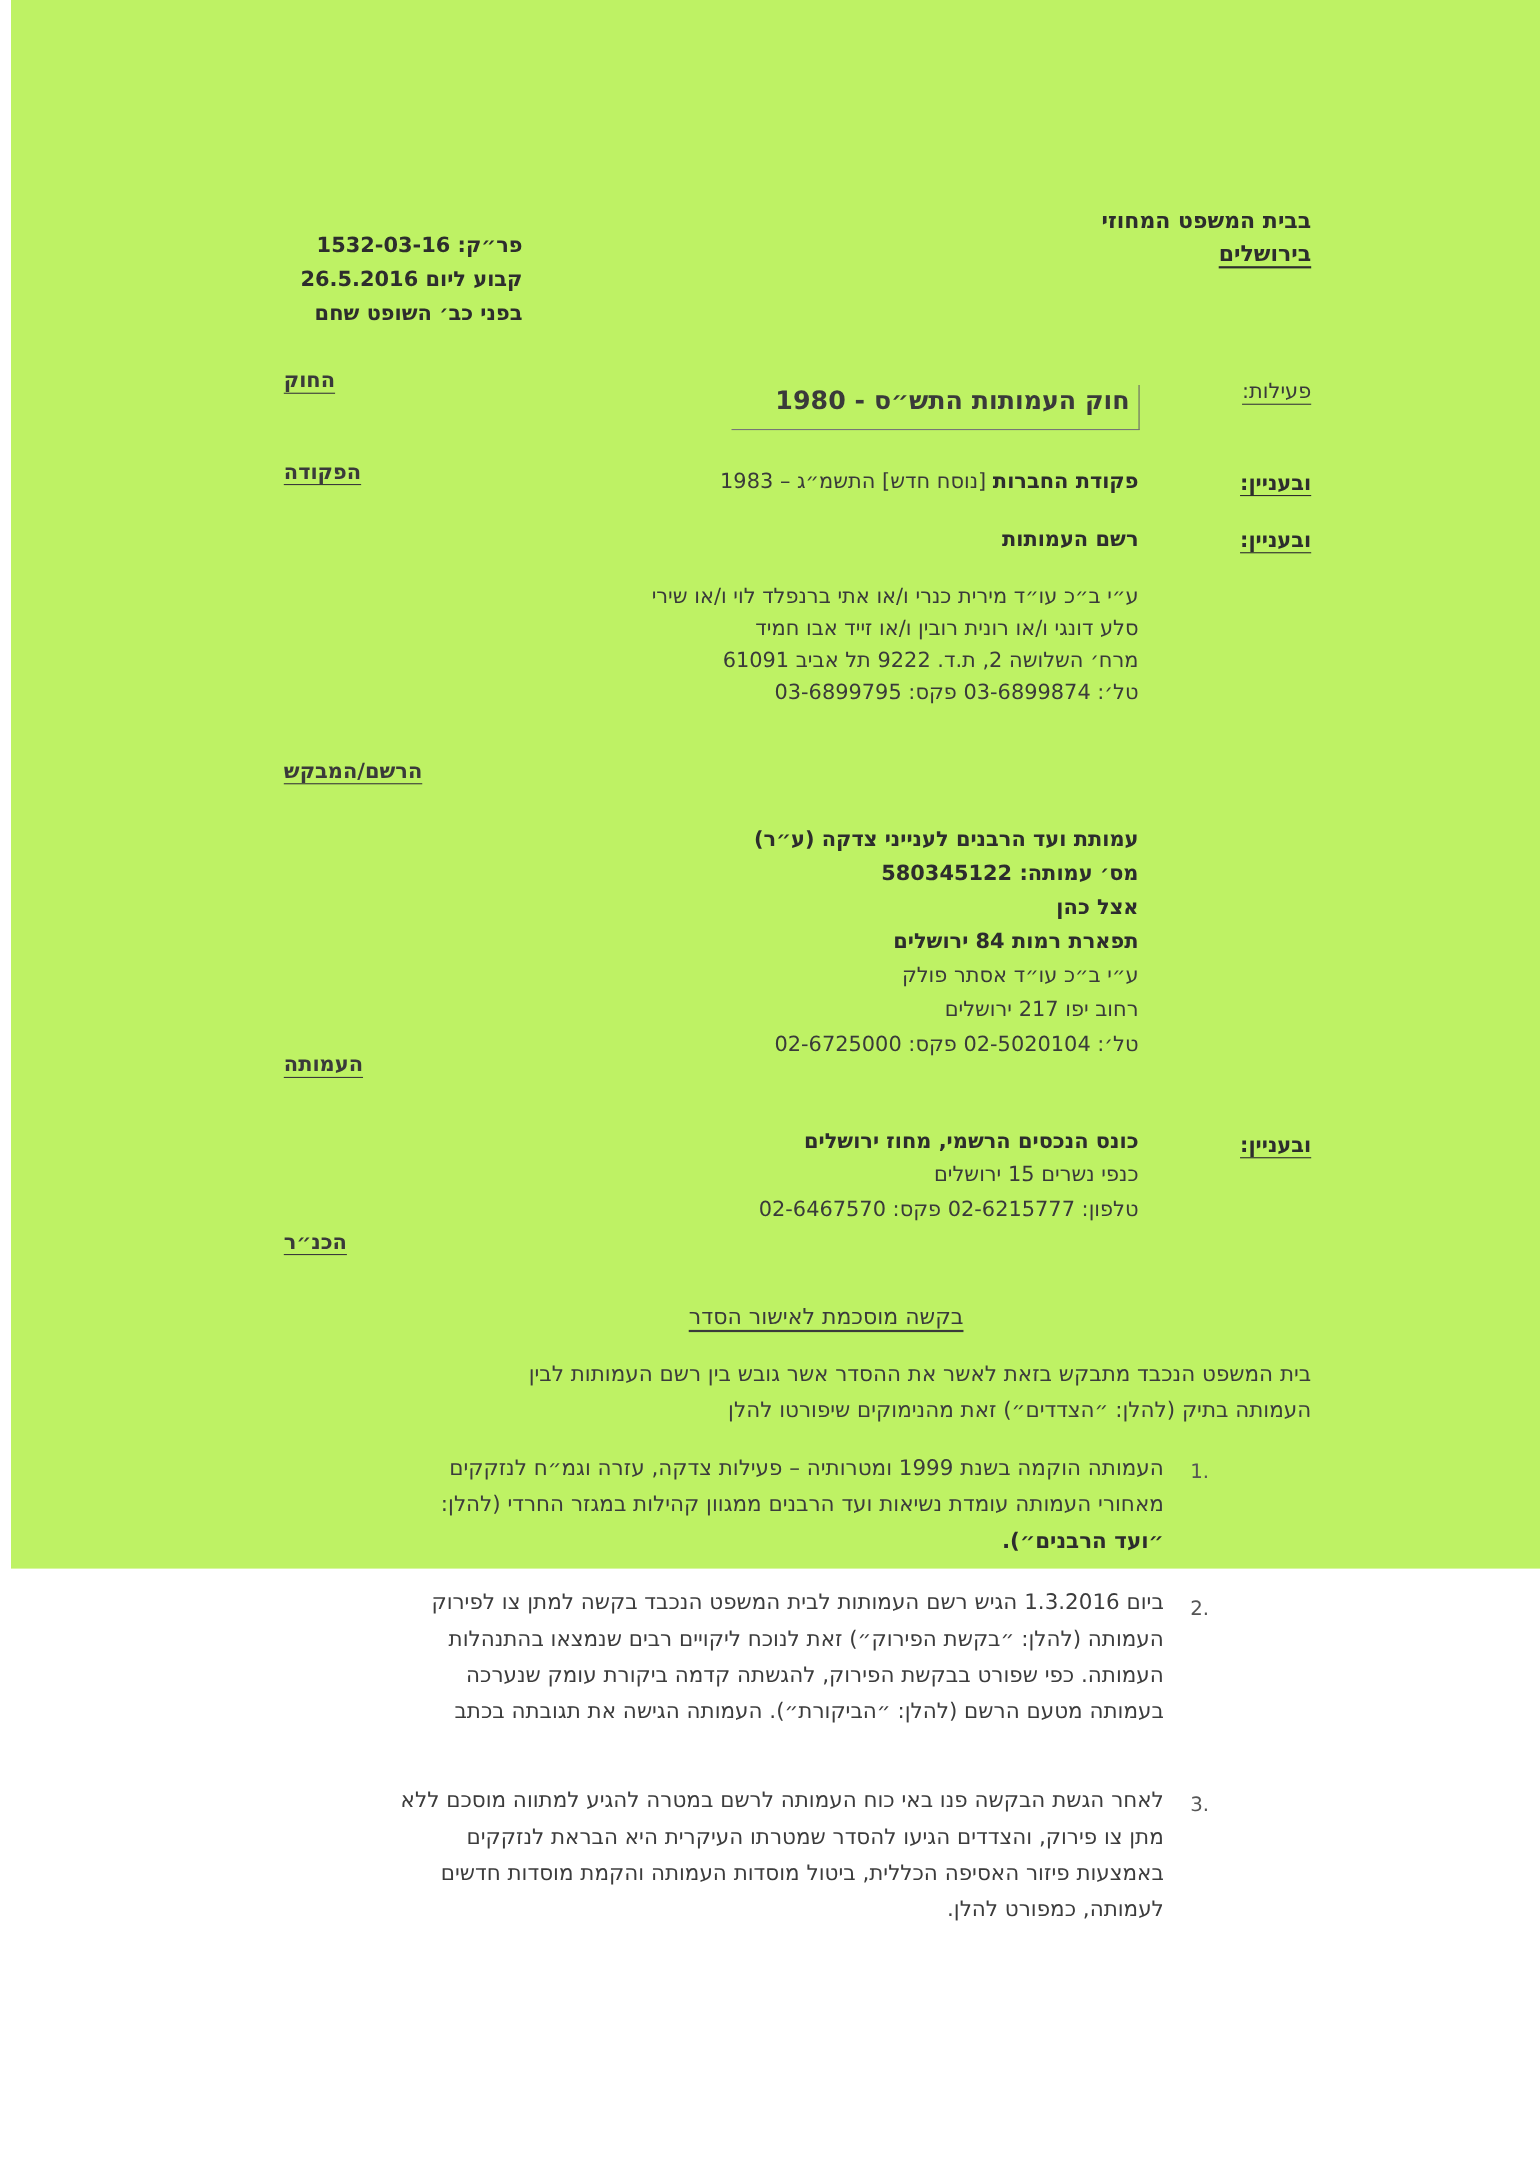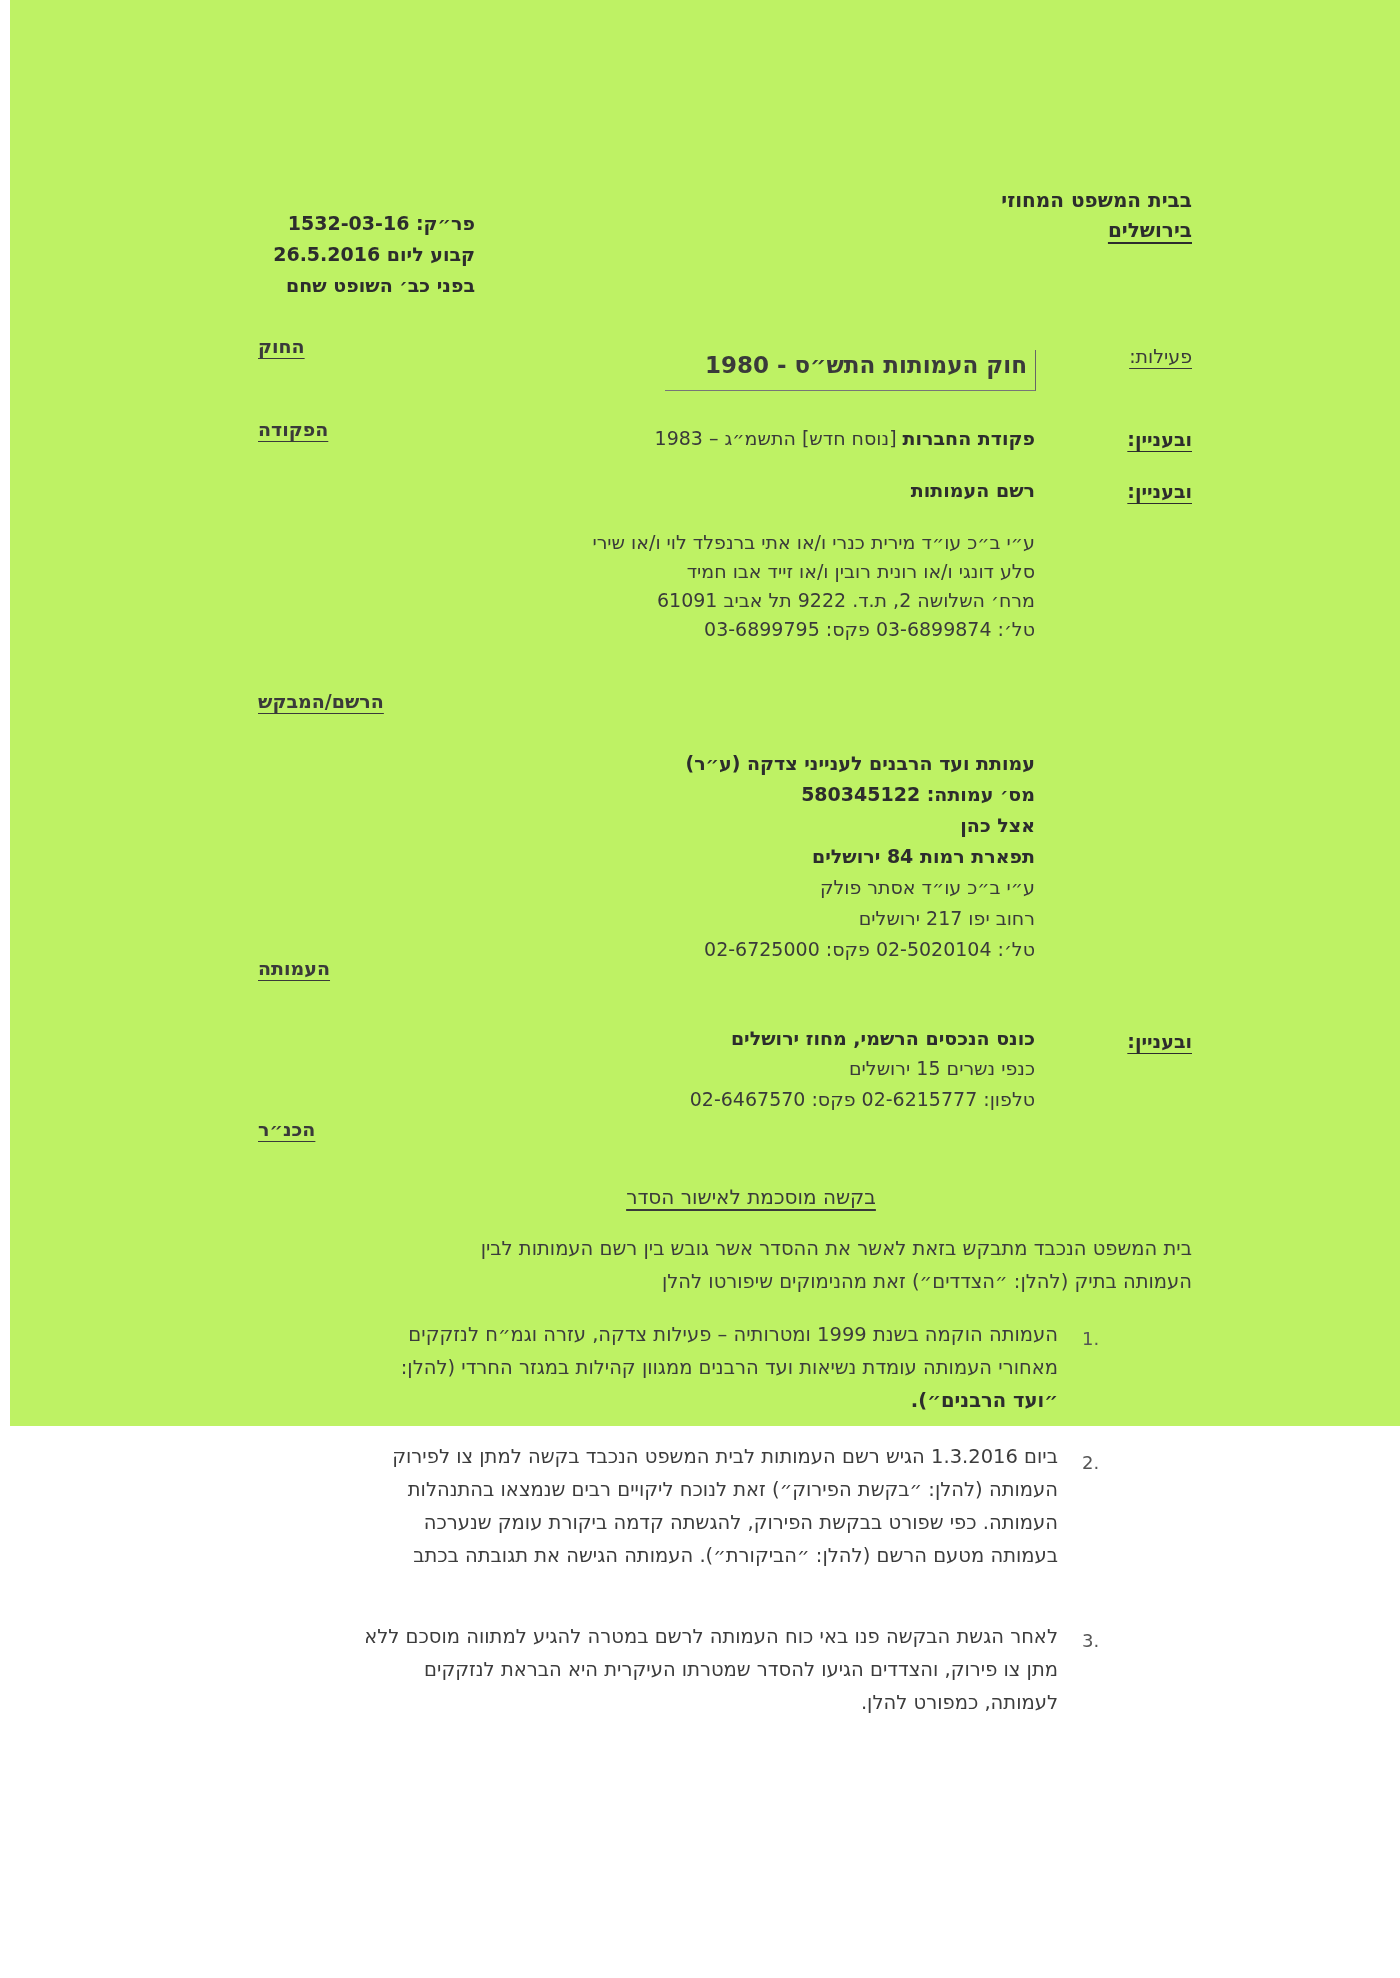--- a/index.html
+++ b/index.html
@@ -161,16 +161,17 @@
     <span class="line">ביום 1.3.2016 הגיש רשם העמותות לבית המשפט הנכבד בקשה למתן צו לפירוק</span>
     <span class="line">העמותה (להלן: ״בקשת הפירוק״) זאת לנוכח ליקויים רבים שנמצאו בהתנהלות</span>
     <span class="line">העמותה. כפי שפורט בבקשת הפירוק, להגשתה קדמה ביקורת עומק שנערכה</span>
     <span class="line">בעמותה מטעם הרשם (להלן: ״הביקורת״). העמותה הגישה את תגובתה בכתב</span>
   </div>
 
   <div class="para-num" style="left:1072px; top:1630px;">3.</div>
   <div class="para" style="right:352px; top:1620px; width:828px;">
     <span class="line">לאחר הגשת הבקשה פנו באי כוח העמותה לרשם במטרה להגיע למתווה מוסכם ללא</span>
     <span class="line">מתן צו פירוק, והצדדים הגיעו להסדר שמטרתו העיקרית היא הבראת לנזקקים</span>
+    <span class="line">באמצעות פיזור האסיפה הכללית, ביטול מוסדות העמותה והקמת מוסדות חדשים</span>
     <span class="line">לעמותה, כמפורט להלן.</span>
   </div>
 
 </div>
 
 </body></html>

